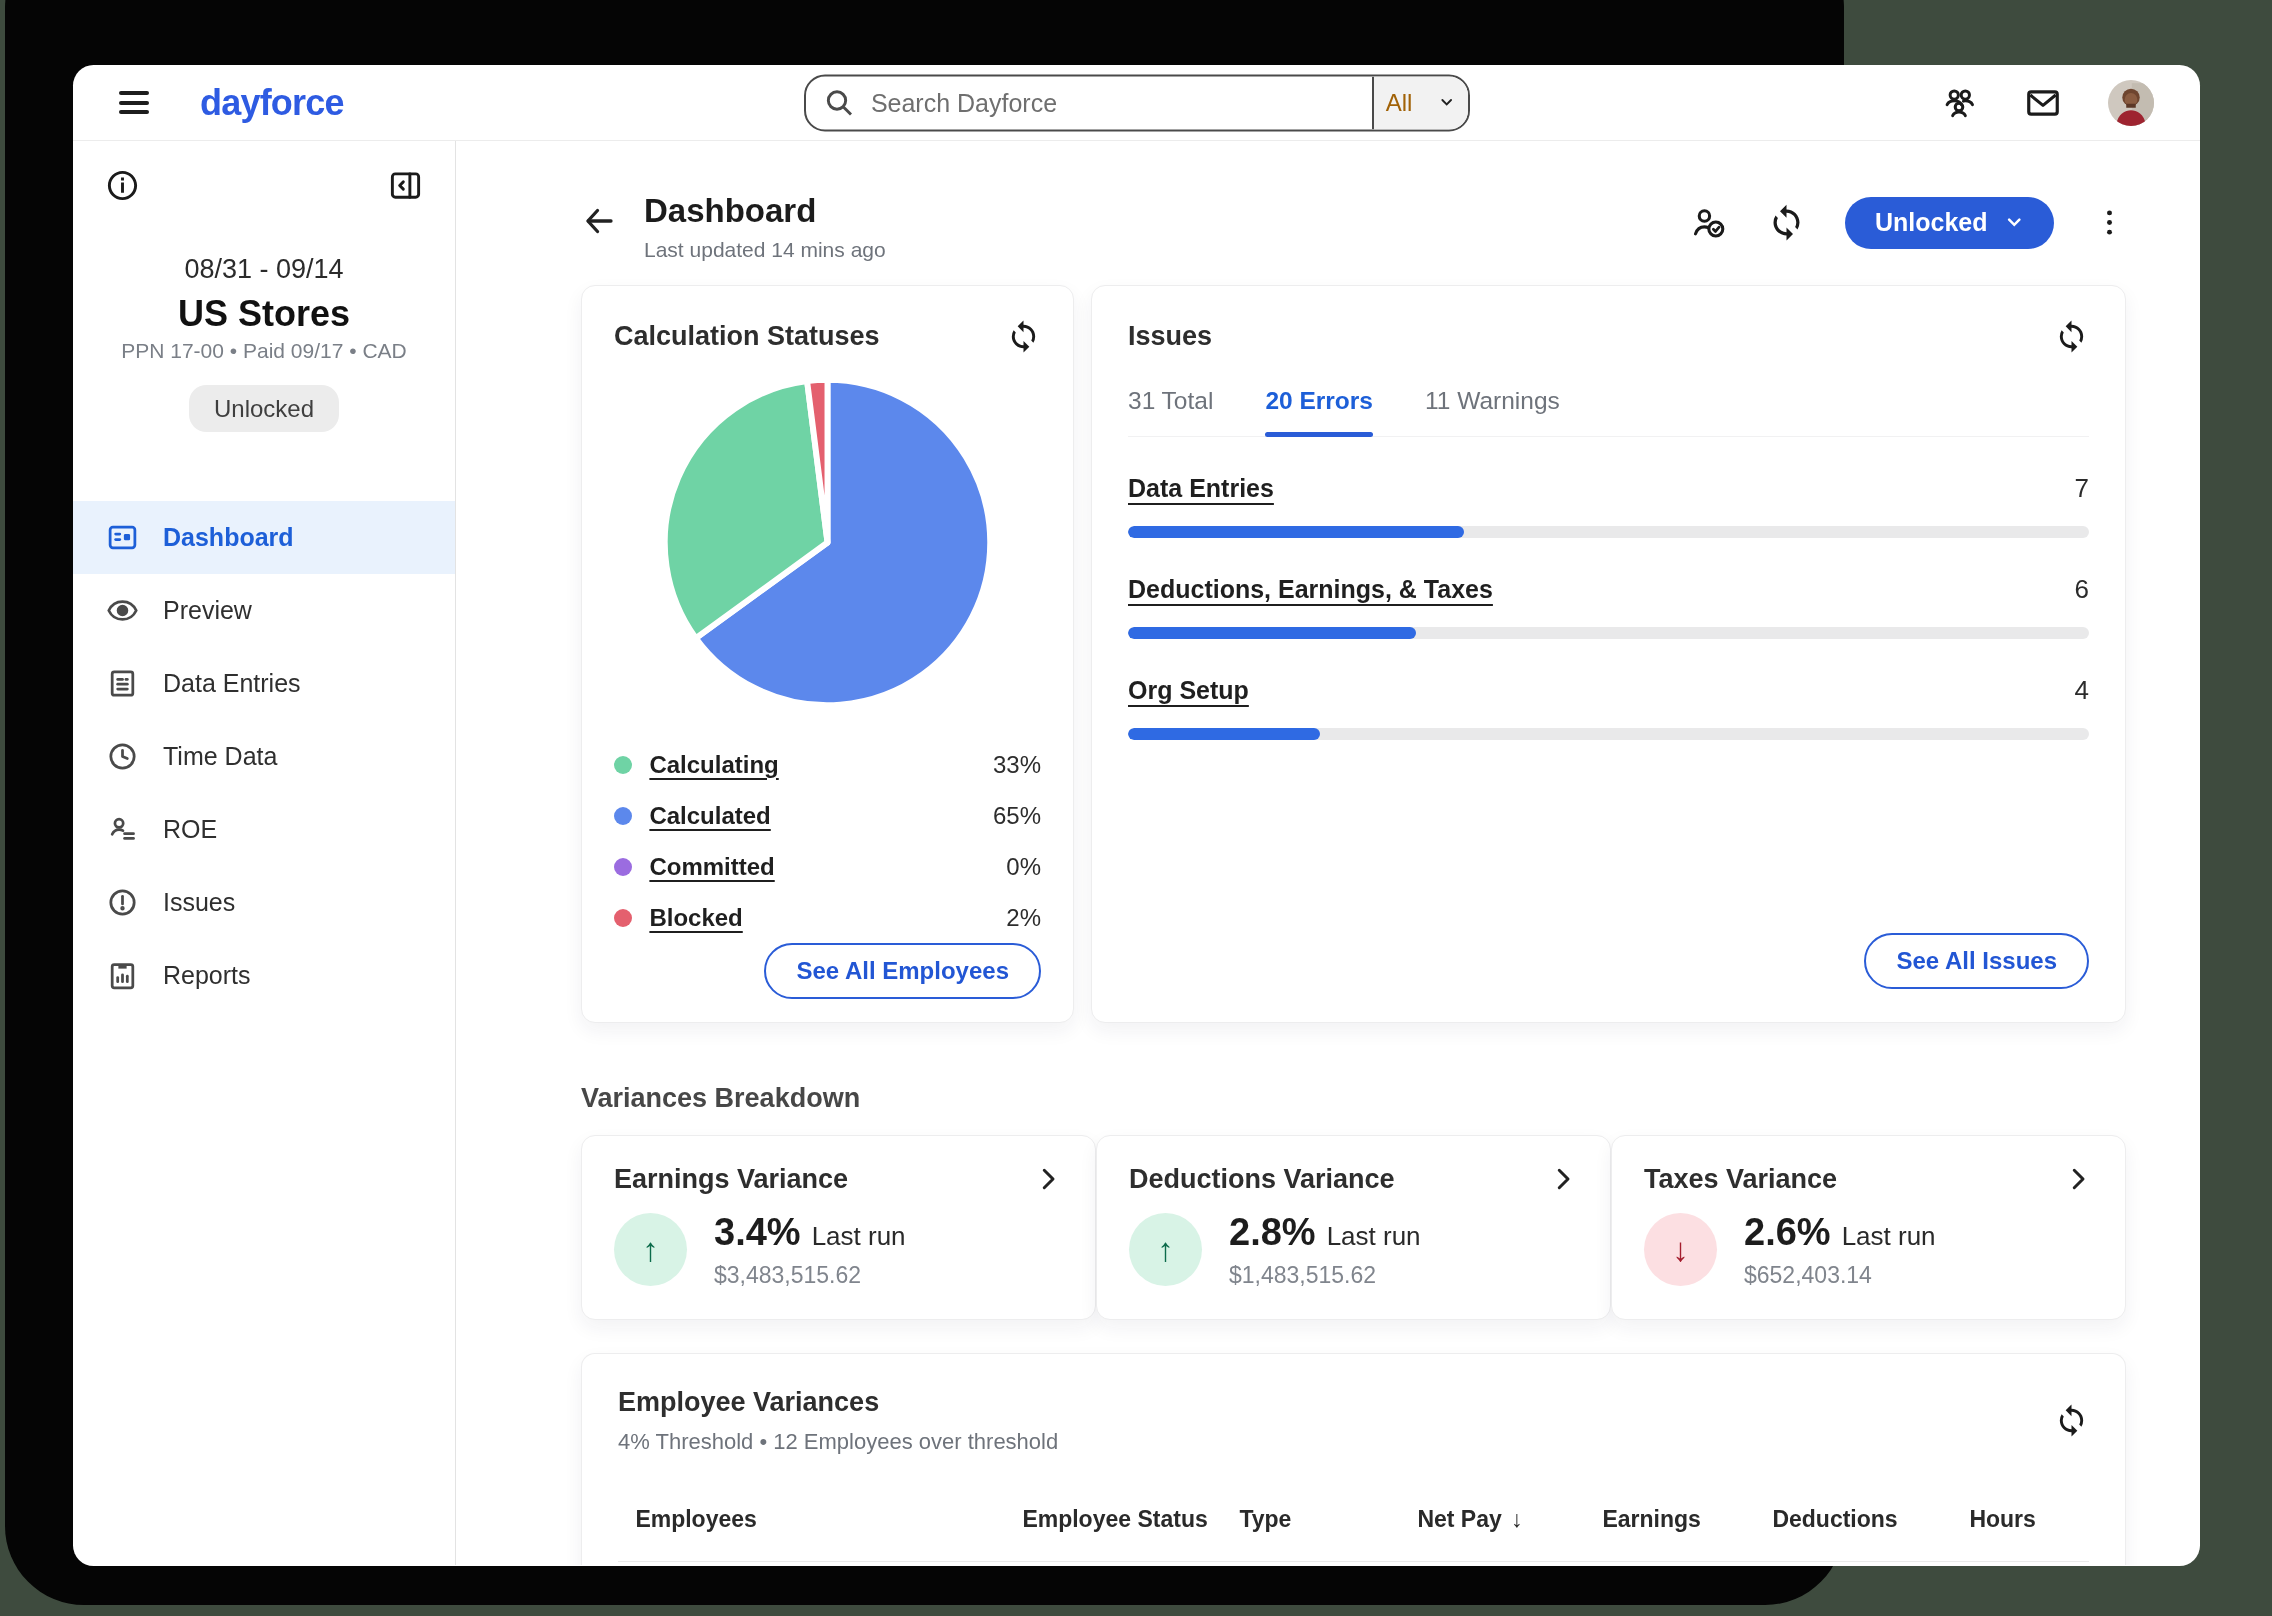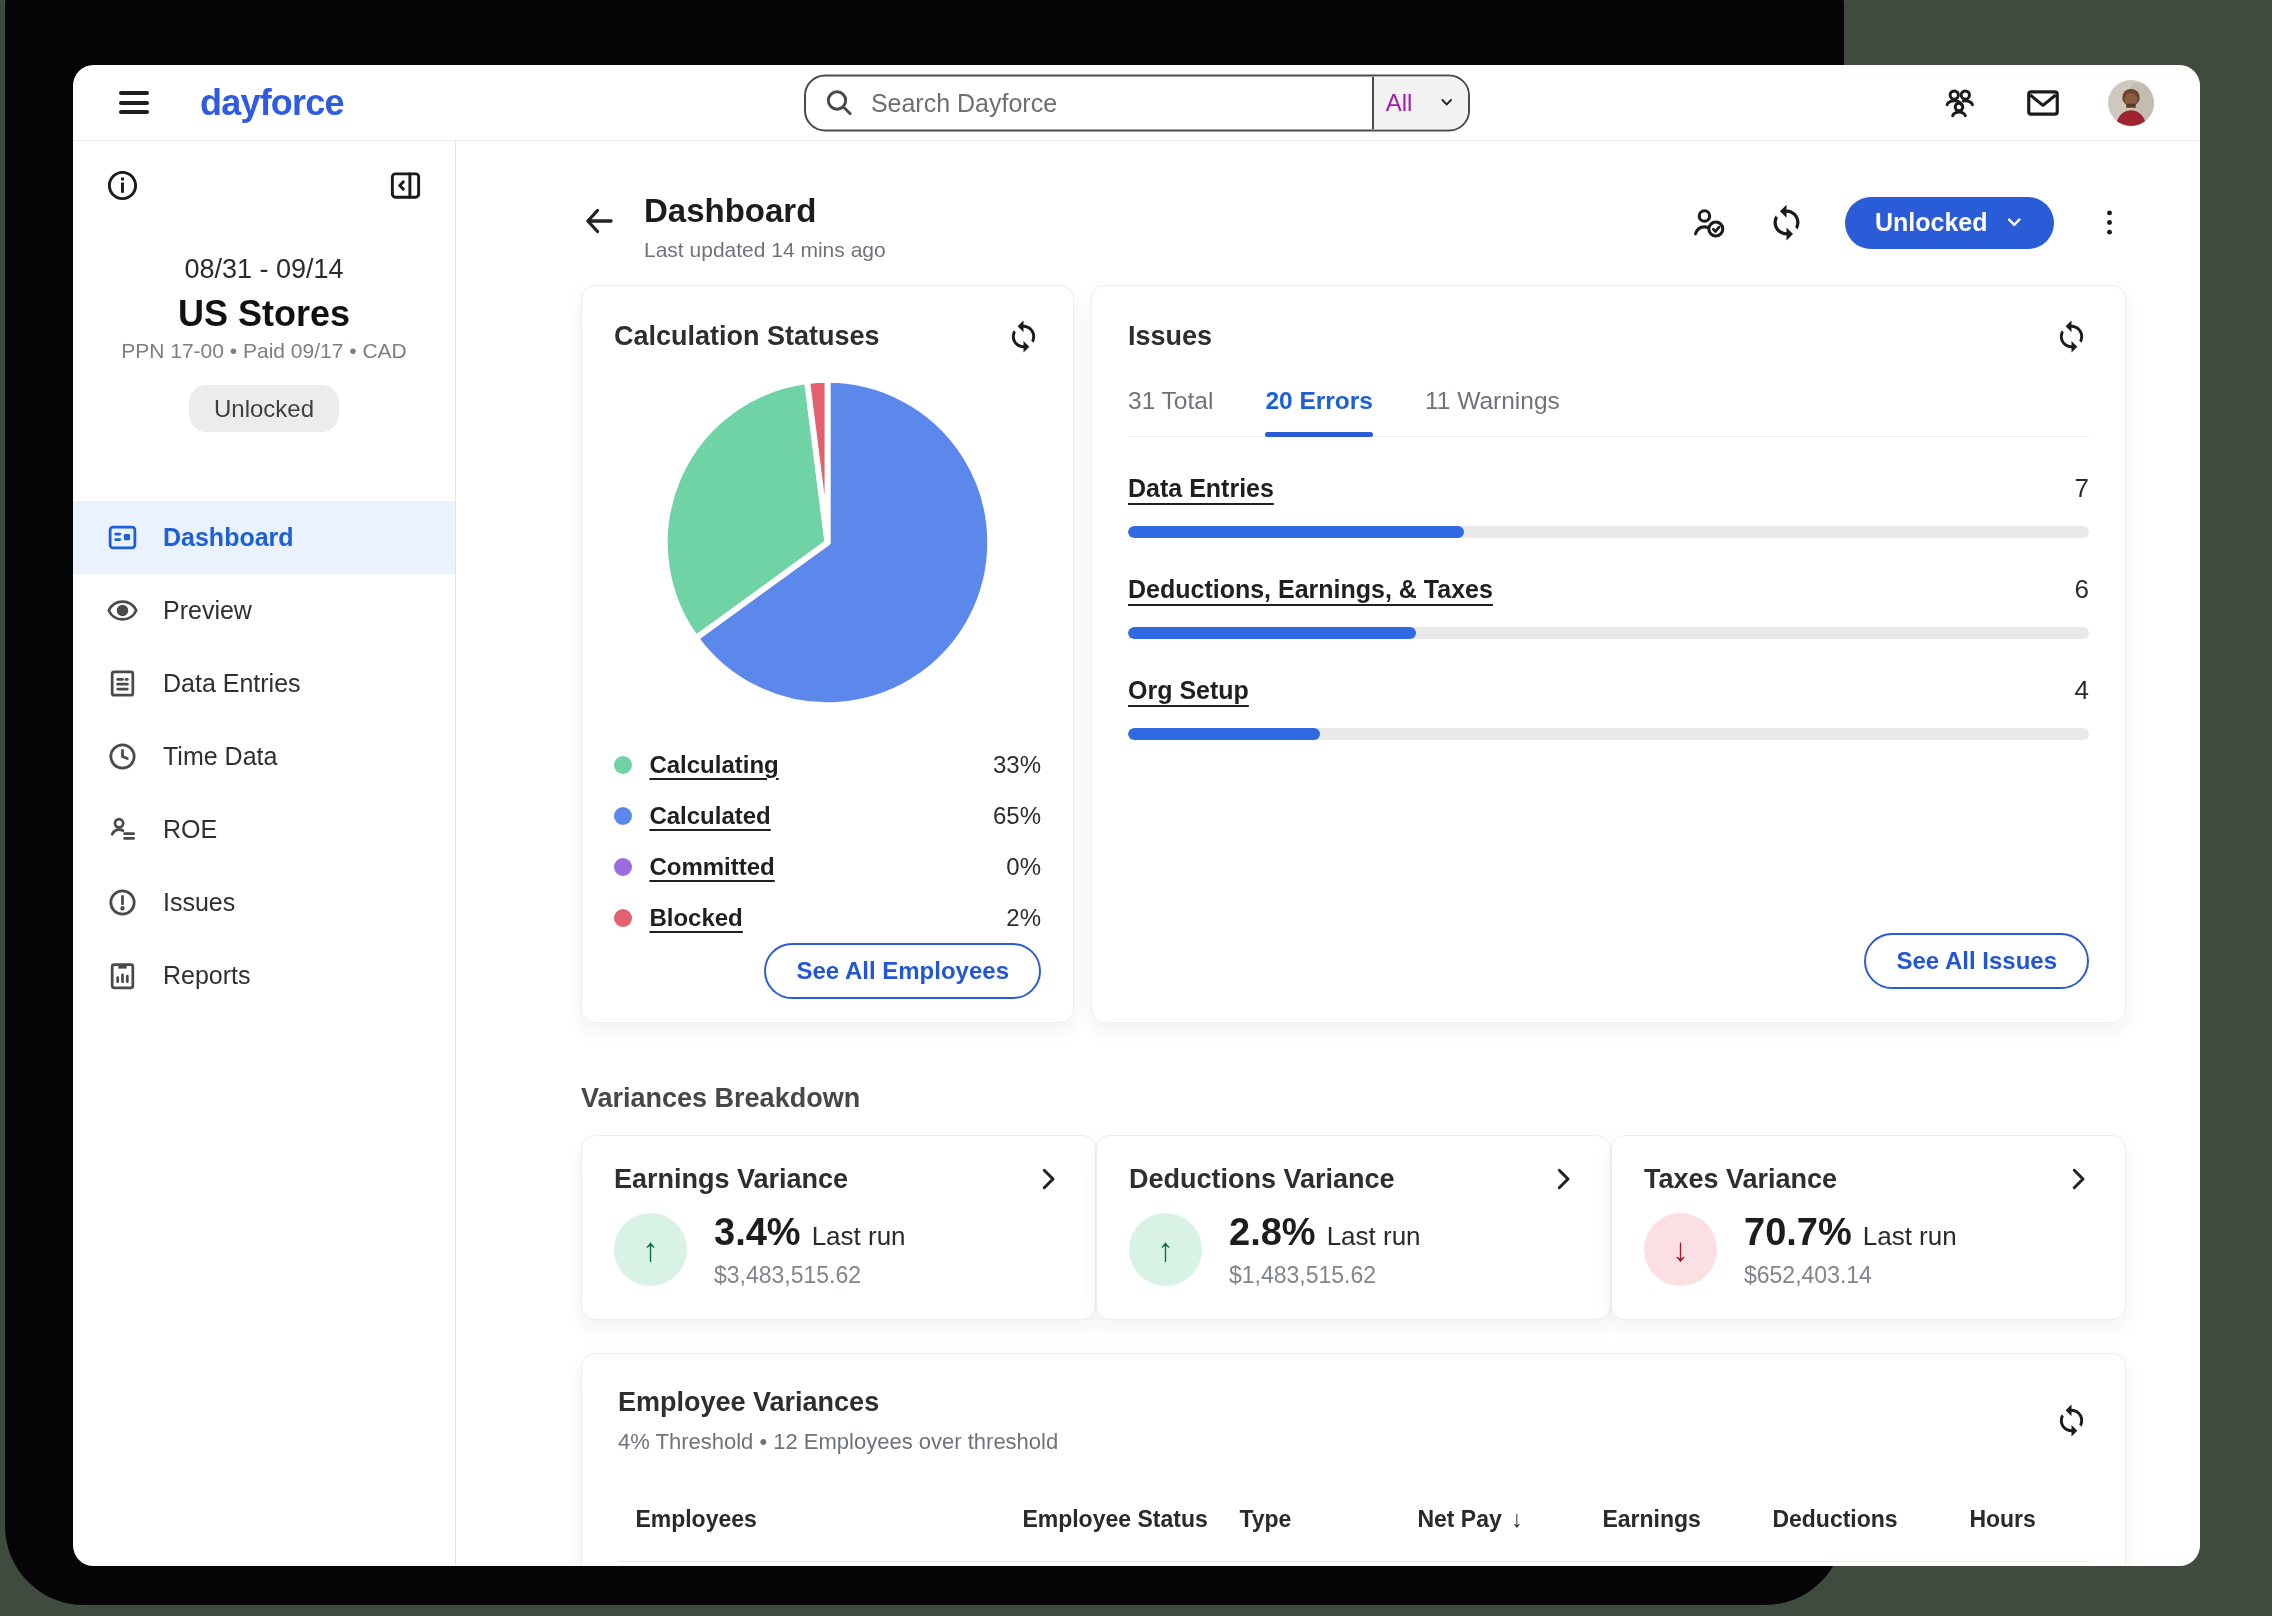--- a/index.html
+++ b/index.html
@@ -10,21 +10,21 @@
 
   
   .topbar { height:76px; display:flex; align-items:center; padding:0 46px; border-bottom:0.8px solid #ececec; position:relative; }
   .hamburger { width:30px; display:flex; flex-direction:column; gap:5.5px; cursor:pointer; }
   .hamburger span { display:block; height:4px; background:#1d1d1d; border-radius:2.4px; }
   .brand { margin-left:51px; font-size:36px; font-weight:bold; color:#2e5be2; letter-spacing:-0.8px; }
   .search-wrap { position:absolute; left:50%; top:50%; transform:translate(-50%,-50%); width:666px; height:57px; border:2px solid #4a4a4a; border-radius:21px; display:flex; align-items:center; overflow:hidden; background:#fff; }
   .search-wrap svg { margin-left:17.4px; flex:0 0 auto; }
   .search-input { flex:1; border:none; outline:none; font-size:25px; color:#333; padding:0 16px; font-family:"Liberation Sans",sans-serif; }
   .search-input::placeholder { color:#6f6f6f; }
-  .search-scope { height:100%; width:96px; background:#f2f2f2; border-left:2px solid #4a4a4a; display:flex; align-items:center; justify-content:center; gap:8px; font-size:24px; color:#a21caf; cursor:pointer; }
+  .search-scope { height:100%; width:96px; background:#f2f2f2; border-left:2px solid #4a4a4a; display:flex; align-items:center; justify-content:center; gap:8px; font-size:24px; color:#a16207; cursor:pointer; }
   .topbar-right { margin-left:auto; display:flex; align-items:center; gap:46px; }
   .icon-btn { background:none; border:none; cursor:pointer; display:flex; align-items:center; justify-content:center; }
   .avatar { width:46px; height:46px; border-radius:50%; overflow:hidden; flex:0 0 auto; cursor:pointer; }
 
   
   .body-row { display:flex; height:1424px; }
   .sidebar { width:383px; border-right:0.8px solid #e3e3e3; padding-top:27px; flex:0 0 auto; }
   .side-top { display:flex; justify-content:space-between; padding:0 32px; }
   .side-center { text-align:center; margin-top:51px; }
   .side-period { font-size:27px; color:#2b2b2b; }
@@ -412,21 +412,21 @@
           <div class="card var-card">
             <div class="var-head">
               <div class="card-title">Taxes Variance</div>
               <svg width="30" height="30" viewBox="0 0 24 24" fill="none" stroke="#222" stroke-width="2.4" stroke-linecap="round" stroke-linejoin="round">
                   <polyline points="9,5 16,12 9,19"></polyline>
                 </svg>
             </div>
             <div class="var-body">
               <div class="trend-circle" style="background: rgb(252, 223, 226); color: rgb(164, 29, 46);">↓</div>
               <div>
-                <div class="var-pct-line"><span class="var-pct">70.7%</span><span>Last run</span></div>
+                <div class="var-pct-line"><span class="var-pct">2.6%</span><span>Last run</span></div>
                 <div class="var-amount">$652,403.14</div>
               </div>
             </div>
           </div>
         </div>
 
         <div class="card emp-card">
           <div class="card-head">
             <div>
               <div class="card-title">Employee Variances</div>

